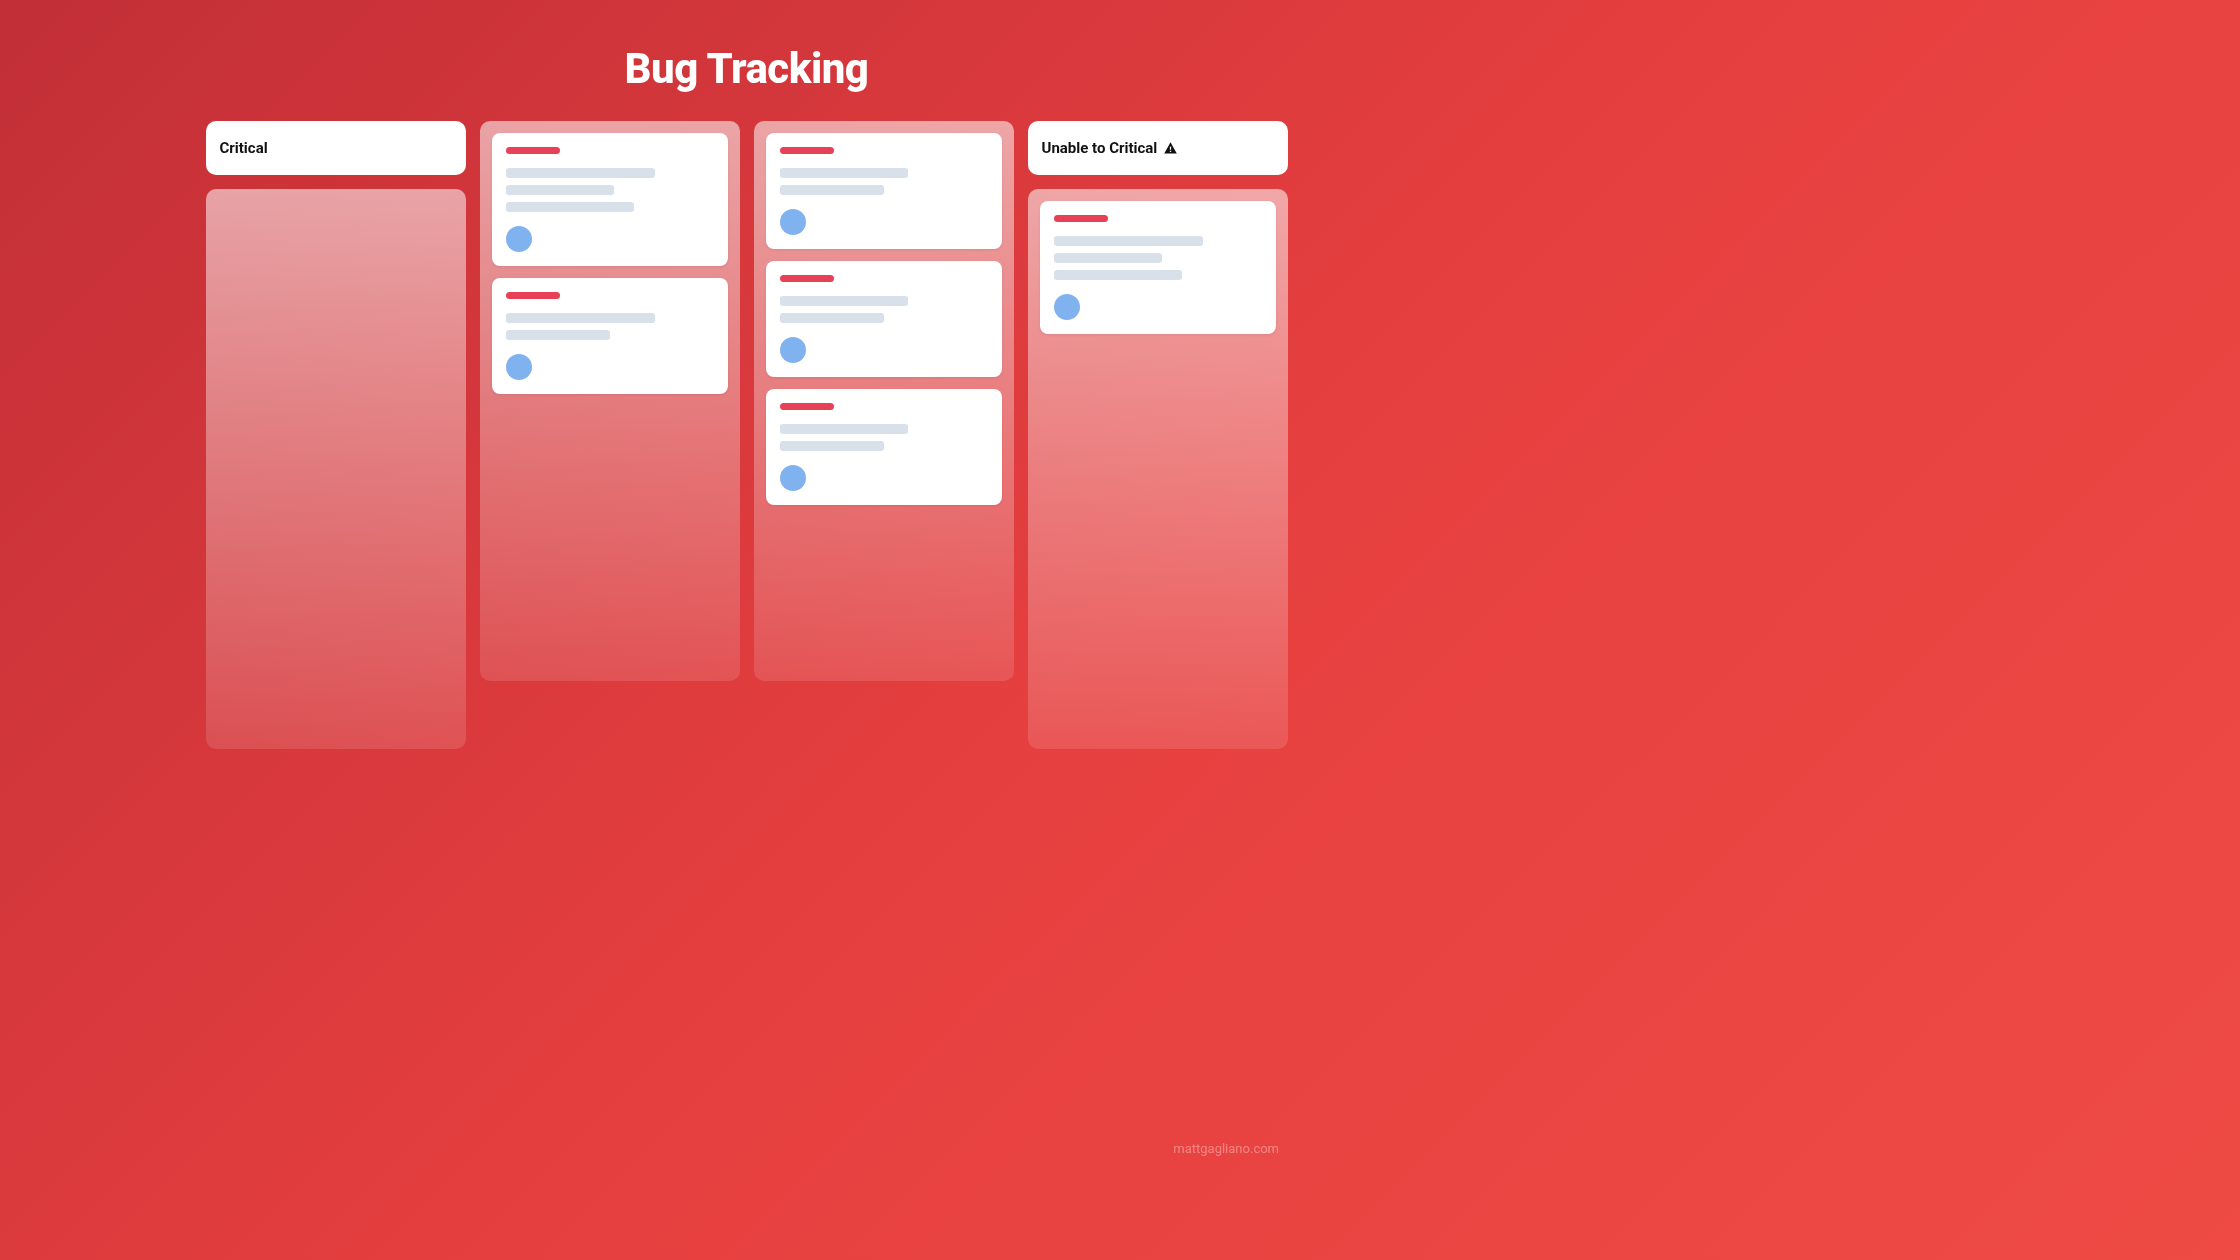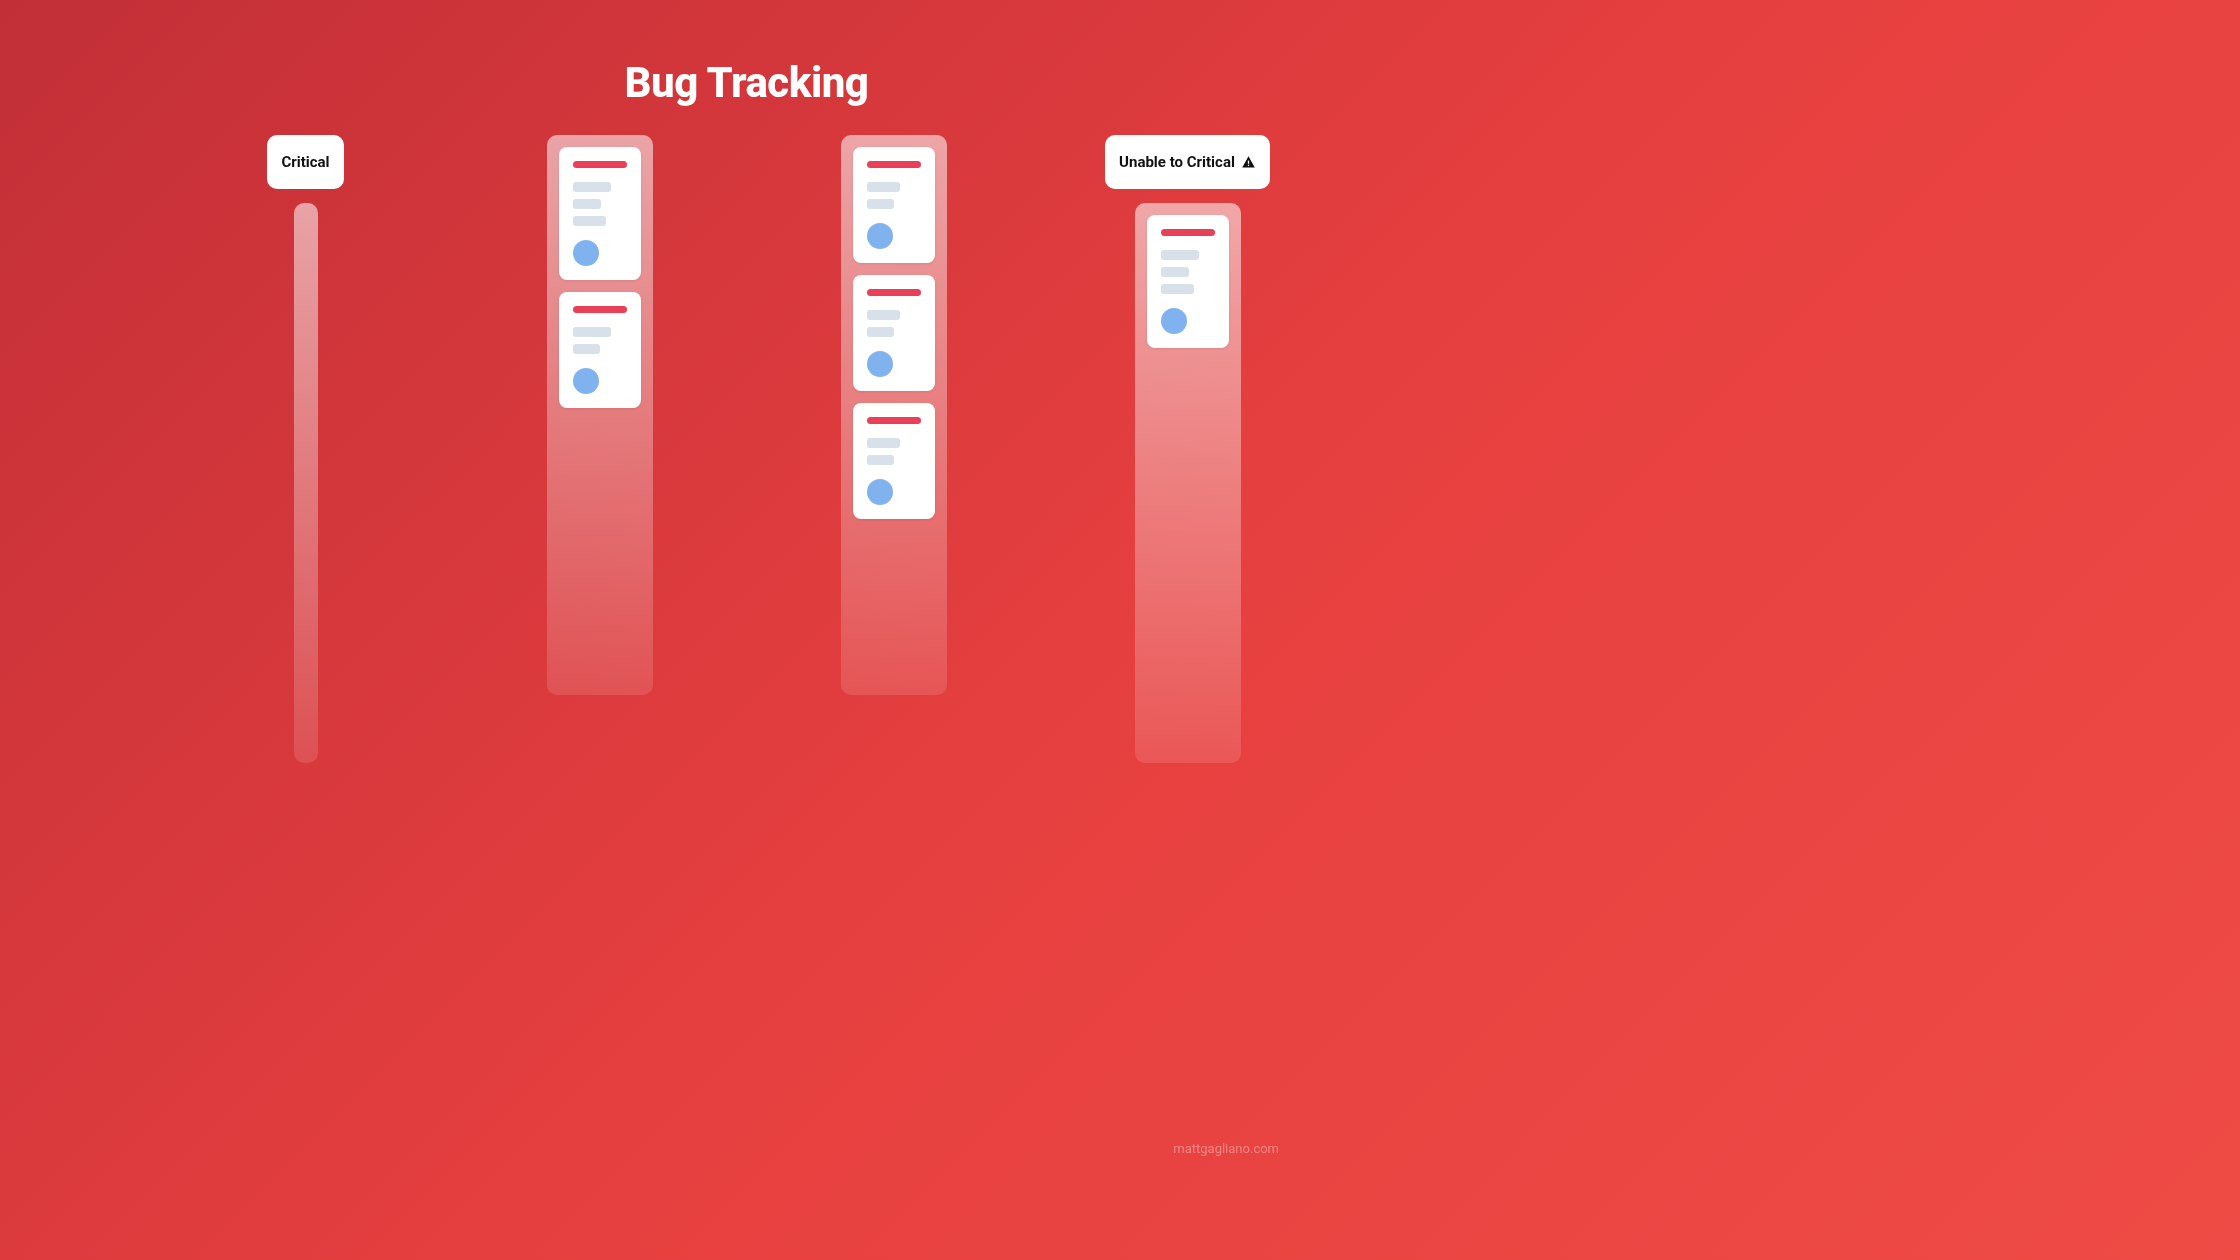--- a/index.html
+++ b/index.html
@@ -17,35 +17,34 @@
     min-height: 840px;
     width: 1493px;
     overflow: hidden;
     position: relative;
   }
   .page-title {
     text-align: center;
     color: #fff;
     font-weight: 800;
     font-size: 42px;
-    padding-top: 58px;
+    padding-top: 44px;
     padding-bottom: 28px;
     letter-spacing: -0.5px;
   }
   .board {
     display: flex;
     gap: 14px;
     justify-content: center;
     padding: 0 20px;
   }
   .column {
-    width: 280px;
-    display: flex;
-    flex-direction: column;
-    align-items: center;
+    width: 260px;
+    display: flex;
+    flex-direction: column;
   }
   .column-header {
     background: #fff;
     border-radius: 10px;
     padding: 18px 14px;
     font-weight: 700;
     font-size: 15px;
     color: #111;
     margin-bottom: 14px;
     display: flex;

